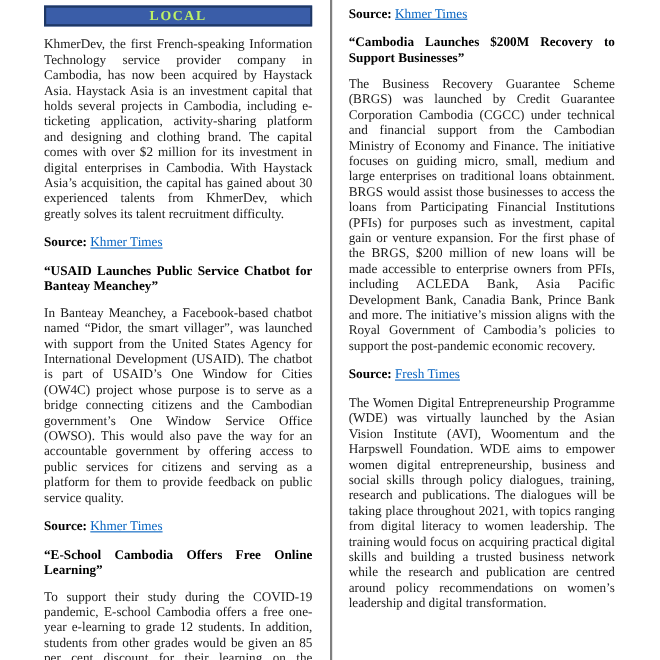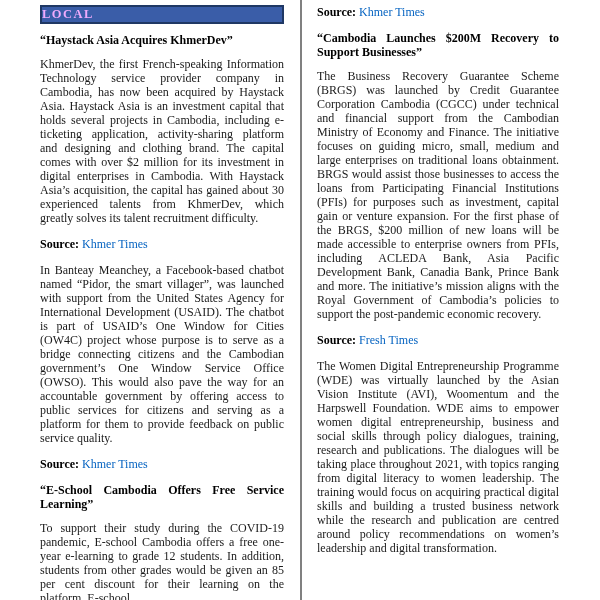--- a/index.html
+++ b/index.html
@@ -24,21 +24,22 @@
     top: 0;
     height: 600px;
     overflow: hidden;
   }
   .col-left  { left: 40px;  width: 244px; padding-top: 5px; }
   .col-right { left: 317px; width: 242px; padding-top: 5px; }
   .section-bar {
     background: var(--bar-bg, #3a5da8);
     border: 2px solid var(--bar-border, #1f3864);
     height: 19px;
-    color: #f0abfc;
+    text-align: center;
+    color: #bef264;
     font-weight: bold;
     font-size: 12.5px;
     line-height: 15px;
     letter-spacing: 1.5px;
     margin-bottom: 9px;
   }
   .headline {
     font-size: 12px;
     font-weight: bold;
     line-height: 14px;
@@ -53,48 +54,49 @@
     margin-bottom: 12px;
   }
   .source {
     font-size: 12px;
     line-height: 14px;
     margin-bottom: 12px;
   }
   .source .src-label { font-weight: bold; color: #000000; }
   .source .link {
     color: var(--link-color, #0563c1);
+    text-decoration: underline;
     cursor: pointer;
   }
   article { display: block; }
 </style>
 </head>
 <body>
 
 <div class="page">
   <div class="divider"></div>
 
   <div class="col col-left">
     <div class="section-bar">
       <span>LOCAL</span>
     </div>
 
     <article>
-      <h3 class="headline">“Haystack Asia Acquires KhmerDev”</h3>
       <p class="body">KhmerDev, the first French-speaking Information Technology service provider company in Cambodia, has now been acquired by Haystack Asia. Haystack Asia is an investment capital that holds several projects in Cambodia, including e-ticketing application, activity-sharing platform and designing and clothing brand. The capital comes with over $2 million for its investment in digital enterprises in Cambodia. With Haystack Asia’s acquisition, the capital has gained about 30 experienced talents from KhmerDev, which greatly solves its talent recruitment difficulty.</p>
       <p class="source"><span class="src-label">Source:</span> <a class="link">Khmer Times</a></p>
     </article>
 
     <article>
+      <h3 class="headline">“USAID Launches Public Service Chatbot for Banteay Meanchey”</h3>
       <p class="body">In Banteay Meanchey, a Facebook-based chatbot named “Pidor, the smart villager”, was launched with support from the United States Agency for International Development (USAID). The chatbot is part of USAID’s One Window for Cities (OW4C) project whose purpose is to serve as a bridge connecting citizens and the Cambodian government’s One Window Service Office (OWSO). This would also pave the way for an accountable government by offering access to public services for citizens and serving as a platform for them to provide feedback on public service quality.</p>
       <p class="source"><span class="src-label">Source:</span> <a class="link">Khmer Times</a></p>
     </article>
 
     <article>
-      <h3 class="headline">“E-School Cambodia Offers Free Service Learning”</h3>
+      <h3 class="headline">“E-School Cambodia Offers Free Online Learning”</h3>
       <p class="body">To support their study during the COVID-19 pandemic, E-school Cambodia offers a free one-year e-learning to grade 12 students. In addition, students from other grades would be given an 85 per cent discount for their learning on the platform. E-school</p>
     </article>
   </div>
 
   <div class="col col-right">
     <article>
       <p class="source"><span class="src-label">Source:</span> <a class="link">Khmer Times</a></p>
     </article>
 
     <article>

